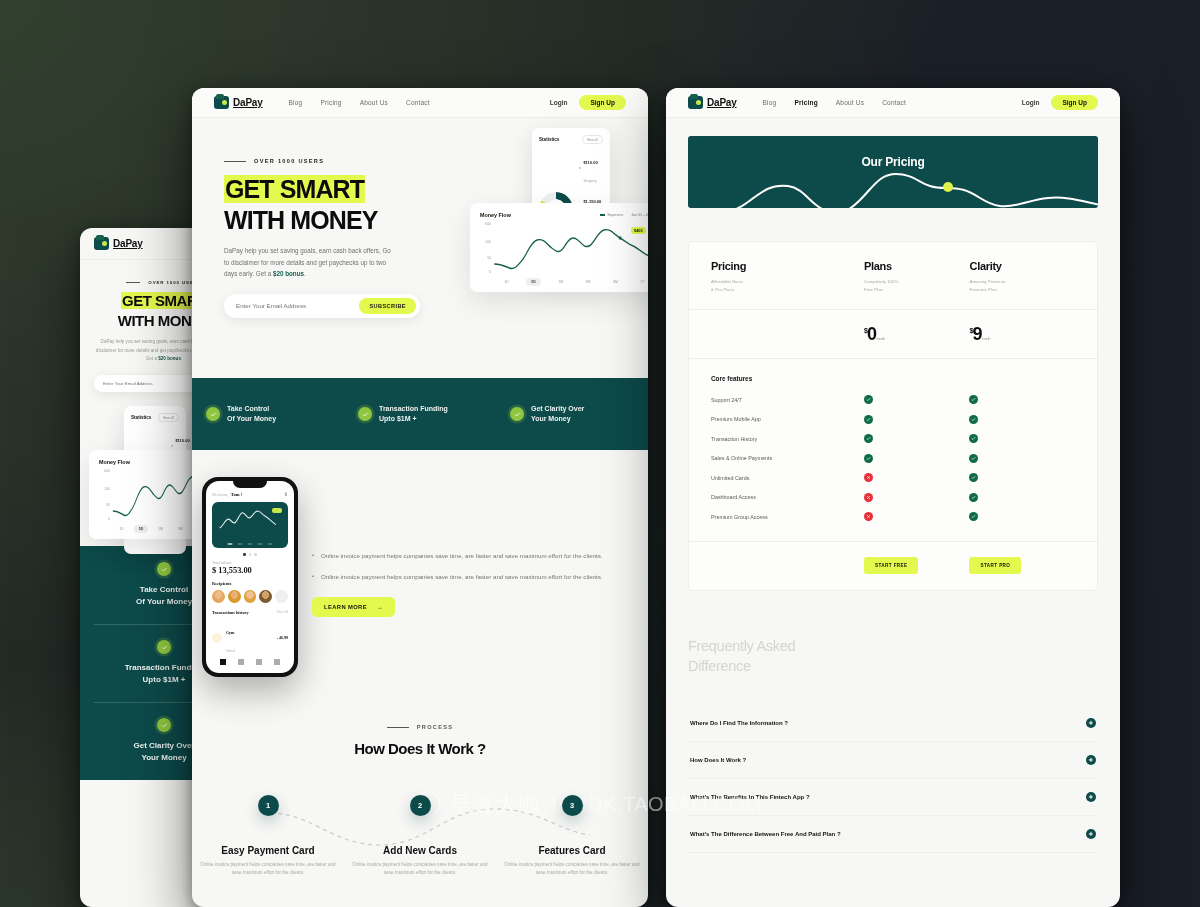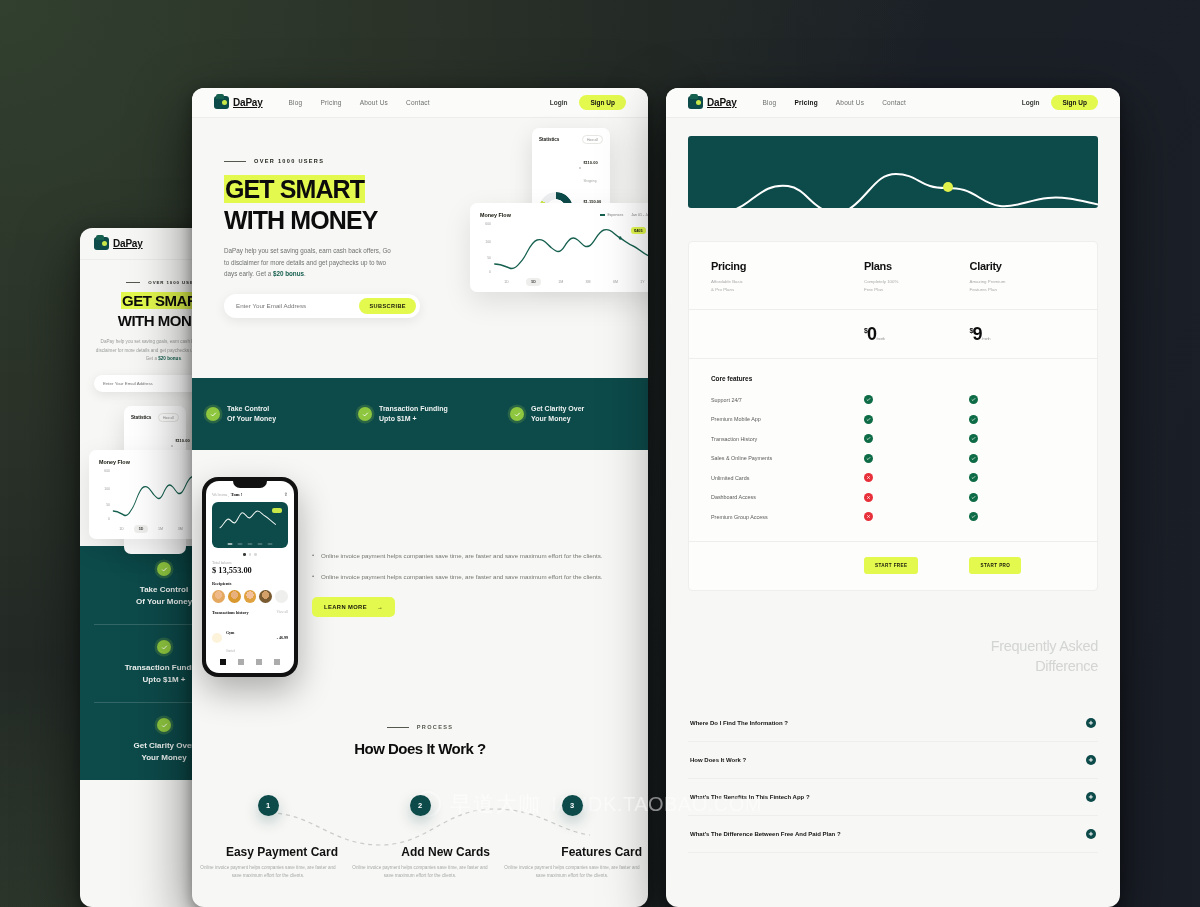--- a/index.html
+++ b/index.html
@@ -180,21 +180,21 @@
   .process .eyebrow { justify-content: center; }
   .process .eyebrow span { color: #55584f; }
   .process h2 { font-size: 15px; font-weight: 800; color: #0d0d0d; letter-spacing: -.5px; }
   .steps { position: relative; margin-top: 38px; display: flex; }
   .steps .curve { position: absolute; left: 0; right: 0; top: 6px; }
   .step { flex: 1; position: relative; padding: 0 6px; }
   .step .num { width: 21px; height: 21px; border-radius: 50%; background: #0d4a4a; color: #fff;
                font-size: 7.5px; font-weight: 700; display: flex; align-items: center;
                justify-content: center; margin: 0 auto; position: relative; z-index: 2;
                box-shadow: 0 6px 14px rgba(13,74,74,.25); }
-  .step h3 { margin-top: 29px; font-size: 12px; font-weight: 700; color: #111; text-align: right; }
+  .step h3 { margin-top: 29px; font-size: 10px; font-weight: 700; color: #111; }
   .step p { margin-top: 5px; font-size: 4.6px; line-height: 1.85; color: #a7aaa7; }
 
   
   #tablet { left: 80px; top: 228px; width: 168px; height: 679px; border-radius: 12px; }
   .t-nav { display: flex; align-items: center; padding: 0 14px; height: 32px;
            border-bottom: 1px solid #ececea; }
   .burger { margin-left: auto; display: flex; flex-direction: column; gap: 3px; }
   .burger i { width: 13px; height: 1.6px; background: #1b1b1b; display: block; border-radius: 1px; }
   .t-hero { padding: 20px 12px 0; text-align: center; }
   .t-hero .eyebrow { justify-content: center; margin-bottom: 6px; }
@@ -250,21 +250,21 @@
           justify-content: center; }
   .mark.yes { background: #0d6b45; }
   .mark.no { background: #e8303a; }
   .mark svg { width: 5px; height: 5px; }
   .p-cta { padding: 15px 22px 16px; display: flex; }
   .p-cta .p-col { display: flex; }
   .p-cta button { font-size: 4.6px; font-weight: 700; letter-spacing: .4px; color: #15150b;
                   background: #e3f94e; border: 0; border-radius: 3px; padding: 6px 11px; }
 
   .faq { padding: 46px 22px 0; }
-  .faq h2 { text-align: right; font-size: 14.5px; font-weight: 400; line-height: 1.35;
+  .faq h2 { text-align: left; font-size: 14.5px; font-weight: 400; line-height: 1.35;
             color: #d3d5d3; letter-spacing: -.3px; }
   .faq-list { margin-top: 28px; }
   .faq-item { display: flex; align-items: center; padding: 13px 2px; border-bottom: 1px solid #eeeeec; }
   .faq-item .q { flex: 1; font-size: 6px; font-weight: 700; color: #141414; }
   .plus { width: 10px; height: 10px; border-radius: 50%; background: #0d4a4a; position: relative;
           flex: 0 0 auto; }
   .plus:before, .plus:after { content:""; position:absolute; background:#fff; left:50%; top:50%;
                               transform: translate(-50%,-50%); }
   .plus:before { width: 4.4px; height: 1.1px; }
   .plus:after { width: 1.1px; height: 4.4px; }
@@ -645,20 +645,21 @@
         <a class="navlink">About Us</a>
         <a class="navlink">Contact</a>
       </div>
       <div class="nav-right">
         <a class="login">Login</a>
         <button class="signup">Sign Up</button>
       </div>
     </div>
 
     <div class="p-hero">
+      <h2>Our Pricing</h2>
       <svg viewBox="0 0 410 48" preserveAspectRatio="none">
         <path d="M-10,46 C30,46 44,44 60,32 C76,20 84,14 100,16 C116,18 122,34 136,40 C150,46 158,44 172,30 C186,16 192,4 208,4 C224,4 230,12 242,16 C254,20 262,16 276,20 C290,24 296,34 312,36 C328,38 340,30 360,28 C380,26 396,32 418,36" fill="none" stroke="#ffffff" stroke-width="2" stroke-linecap="round"></path>
         <circle cx="260" cy="17" r="5" fill="#dff14a"></circle>
       </svg>
     </div>
 
     <div class="p-table">
       <div class="p-row p-head">
         <div class="p-col c1">
           <h3>Pricing</h3>

